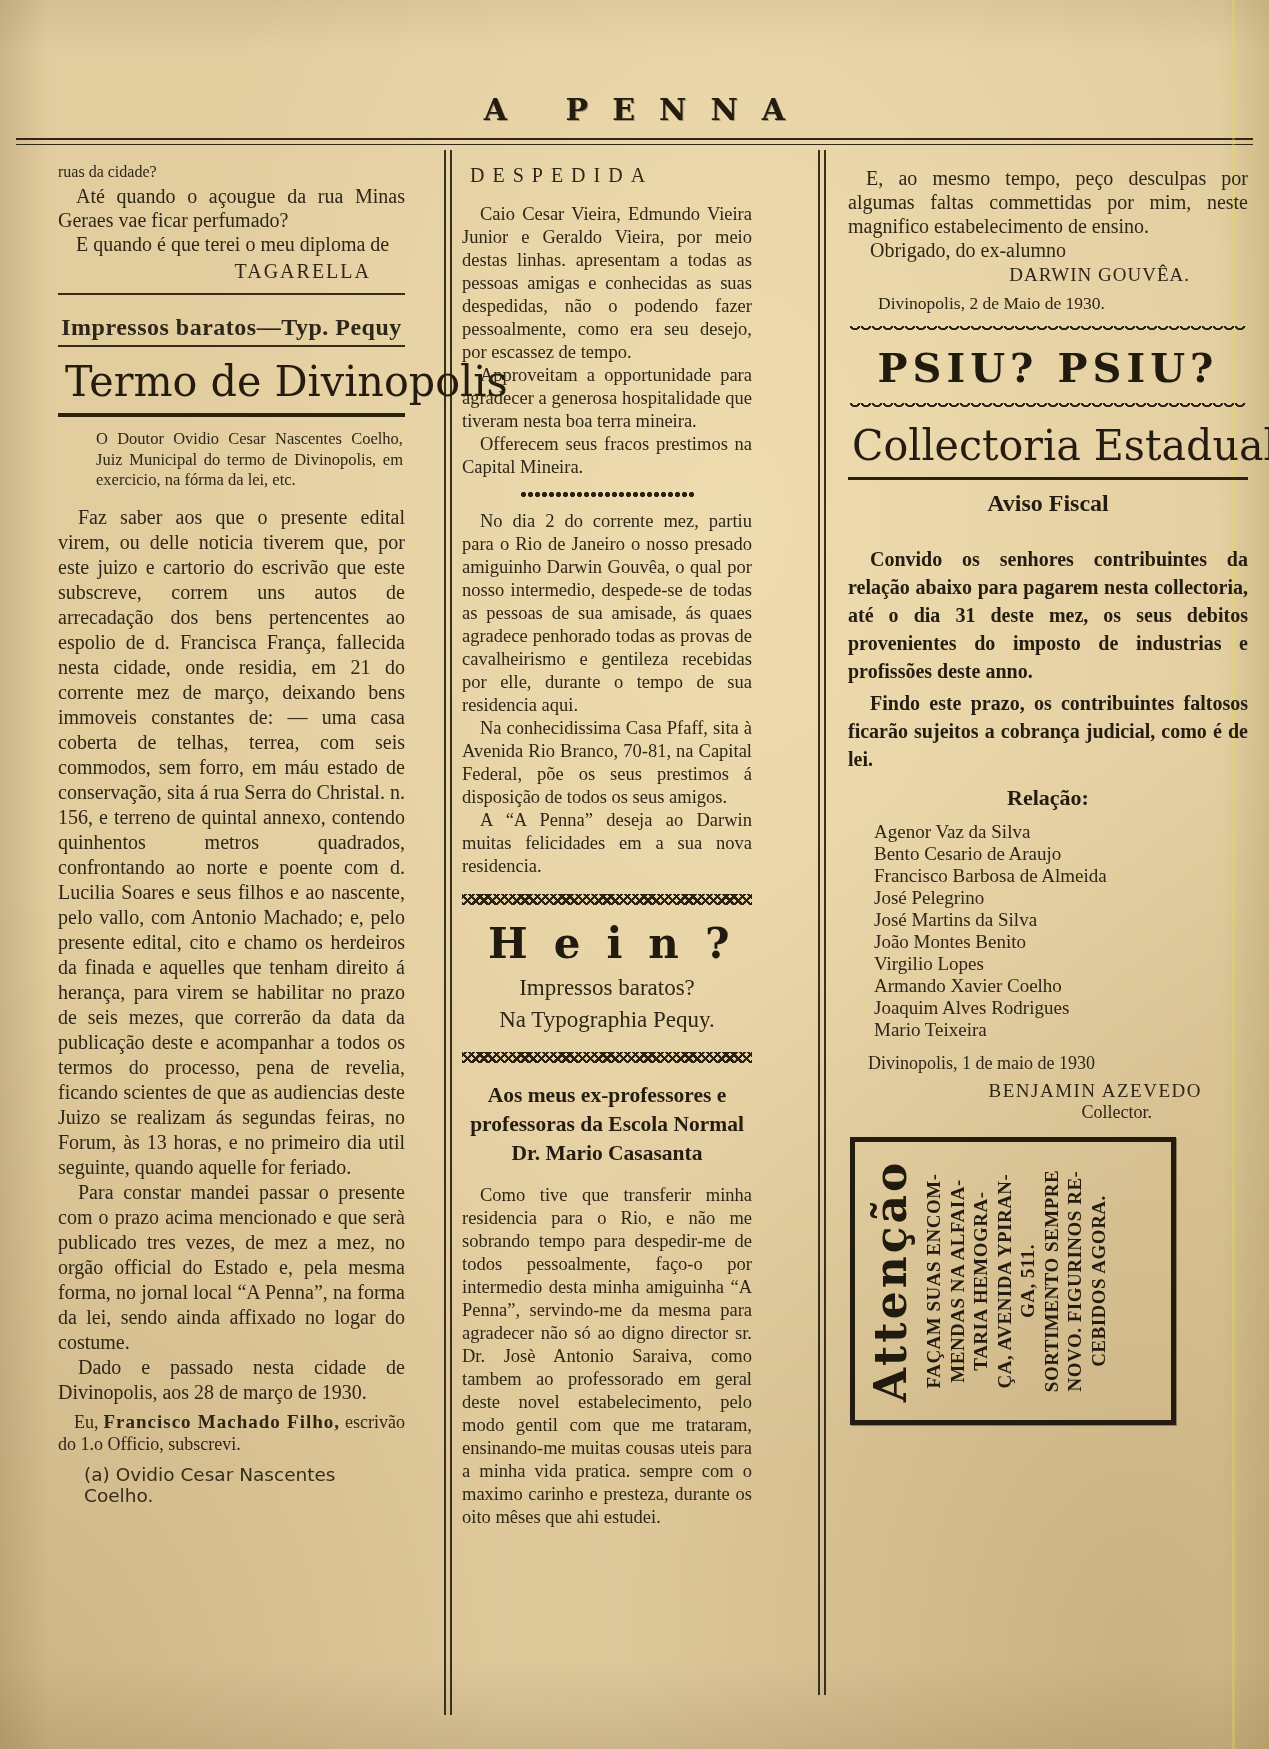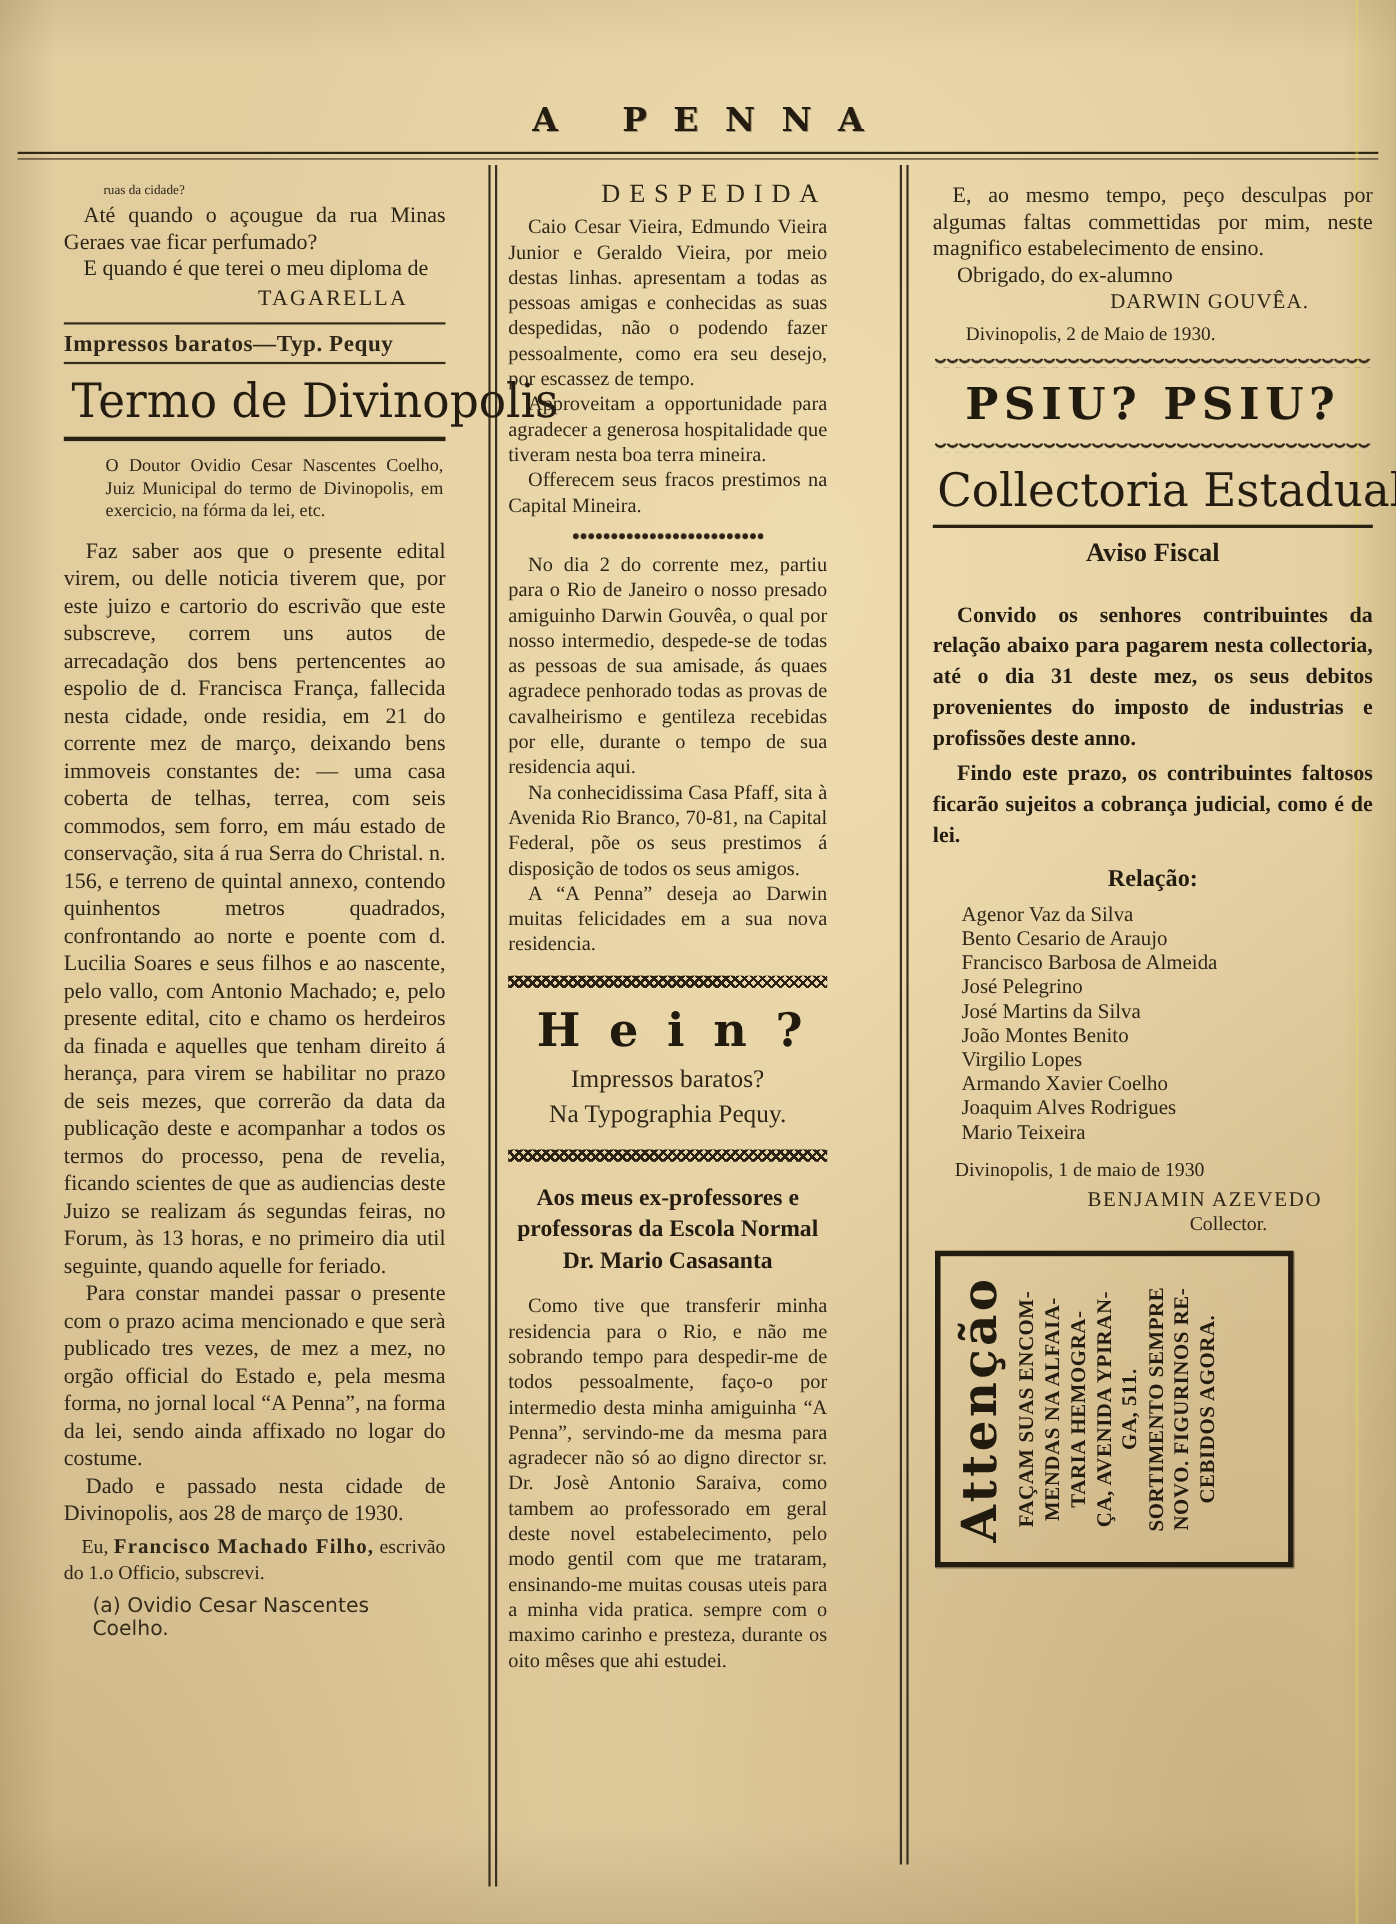--- a/index.html
+++ b/index.html
@@ -38,46 +38,46 @@
   
   .col{position:absolute;top:160px;}
   .col1{left:58px;width:347px;}
   .col2{left:462px;width:290px;top:164px;}
   .col3{left:848px;width:400px;top:166px;}
   p{margin:0;text-align:justify;}
   .col1 p.body{font-size:20px;line-height:25px;text-indent:20px;}
   .col2 p.body{font-size:18.5px;line-height:23px;text-indent:18px;}
   .col3 p.body{font-size:20px;line-height:24px;text-indent:18px;}
   
-  .open-line{font-size:12px;line-height:24px;margin-left:36px;}
+  .open-line{font-size:16px;line-height:24px;}
   .open-para{font-size:20px;line-height:24px;text-indent:18px;text-align:justify;}
   .tagarella{font-size:20px;letter-spacing:2px;text-align:right;padding-right:34px;margin-top:4px;}
   .thin-rule{height:0;border-top:2px solid #352b19;margin:10px 0 0 0;}
   .typo-banner{
-    font-weight:bold;font-size:21px;letter-spacing:.5px;text-align:left;
-    padding:5px 0 4px 0;border-bottom:2px solid #352b19;border-top:0;
+    font-weight:bold;font-size:24px;letter-spacing:.5px;text-align:center;
+    padding:19px 0 4px 0;border-bottom:2px solid #352b19;border-top:0;
   }
   .big-headline{
     font-family:"DejaVu Serif",serif;font-size:43px;line-height:52px;
     text-align:center;color:#241c10;margin-top:8px;
     transform:scaleX(.96);transform-origin:center;white-space:nowrap;
   }
   .heavy-rule{height:4px;background:#2a2113;margin:6px 0 12px 0;}
   .lead{
     font-size:16.5px;line-height:20.5px;text-align:justify;
     padding-left:38px;padding-right:2px;margin-bottom:14px;
   }
   .clerk{font-size:18px;line-height:22px;text-indent:16px;margin-top:6px;text-align:justify;}
   .clerk b{font-size:19px;letter-spacing:1px;}
   .signed{
     font-family:"DejaVu Sans",sans-serif;font-size:18.5px;
     padding-left:26px;margin-top:9px;color:#352c1b;
   }
   
-  .despedida-title{font-size:24px;letter-spacing:8px;text-align:right;text-indent:8px;margin-bottom:5px;}
+  .despedida-title{font-size:20px;letter-spacing:8px;text-align:left;text-indent:8px;margin-bottom:16px;}
   .chain{
     height:7px;width:60%;margin:12px auto 12px auto;
     background:radial-gradient(circle at 3.5px 3.5px,#2b2214 2.4px,rgba(0,0,0,0) 2.9px);
     background-size:7px 7px;background-repeat:repeat-x;
   }
   .xhatch{
     height:11px;margin:16px 0 8px 0;
     background:
       repeating-linear-gradient(45deg,#2b2214 0 2.4px,rgba(0,0,0,0) 2.4px 5.8px),
       repeating-linear-gradient(-45deg,#2b2214 0 2.4px,rgba(0,0,0,0) 2.4px 5.8px);

